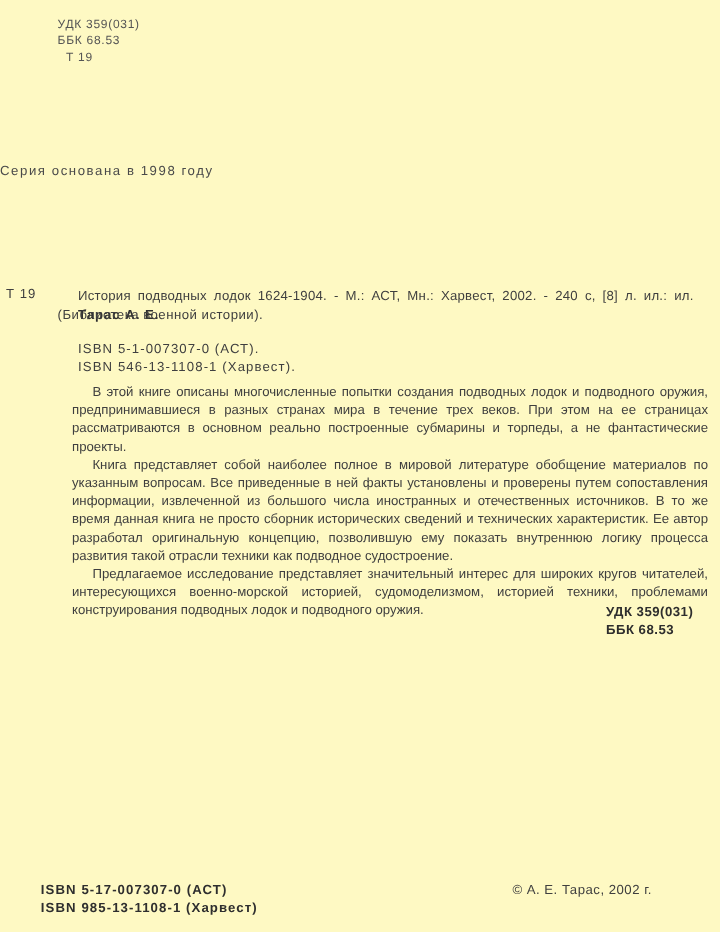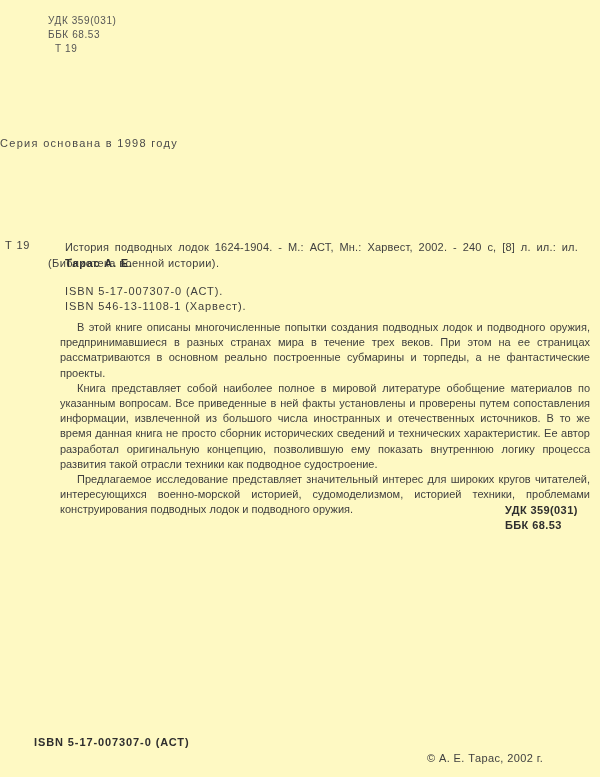--- a/index.html
+++ b/index.html
@@ -135,21 +135,20 @@
     top: 0;
     font-weight: bold;
     color: #2e2e2e;
     letter-spacing: 0.9px;
   }
   .footer-copyright {
     position: absolute;
     left: 427px;
     top: 0;
     letter-spacing: 0.4px;
-    margin-top: 16px;
   }
 </style>
 </head>
 <body>
 
 <div class="page">
 
   <div class="top-codes">
     <div class="code-line1">УДК 359(031)</div>
     <div class="code-line2">ББК 68.53</div>
@@ -162,37 +161,38 @@
 
   <div class="catalog">
     <div class="catalog-code">Т 19</div>
     <div class="catalog-entry">
       <div class="entry-line1">История подводных лодок 1624-1904. - М.: АСТ, Мн.: Харвест, 2002. - 240 с, [8] л. ил.: ил.</div>
       <div class="entry-line2">(Библиотека военной истории).</div>
     </div>
   </div>
 
   <div class="isbn-block">
-    <div>ISBN 5-17-007307-0 (АСТ).</div>
+    <div>ISBN 5-1-007307-0 (АСТ).</div>
     <div>ISBN 546-13-1108-1 (Харвест).</div>
   </div>
 
   <div class="annotation">
     <p>В этой книге описаны многочисленные попытки создания подводных лодок и подводного оружия, предпринимавшиеся в разных странах мира в течение трех веков. При этом на ее страницах рассматриваются в основном реально построенные субмарины и торпеды, а не фантастические проекты.</p>
     <p>Книга представляет собой наиболее полное в мировой литературе обобщение материалов по указанным вопросам. Все приведенные в ней факты установлены и проверены путем сопоставления информации, извлеченной из большого числа иностранных и отечественных источников. В то же время данная книга не просто сборник исторических сведений и технических характеристик. Ее автор разработал оригинальную концепцию, позволившую ему показать внутреннюю логику процесса развития такой отрасли техники как подводное судостроение.</p>
     <p>Предлагаемое исследование представляет значительный интерес для широких кругов читателей, интересующихся военно-морской историей, судомоделизмом, историей техники, проблемами конструирования подводных лодок и подводного оружия.</p>
   </div>
 
   <div class="classification">
     <div>УДК 359(031)</div>
     <div>ББК 68.53</div>
   </div>
 
   <div class="footer">
     <div class="footer-isbn">
       <div>ISBN 5-17-007307-0 (АСТ)</div>
+      <div>ISBN 985-13-1108-1 (Харвест)</div>
     </div>
     <div class="footer-copyright">
       <div>© А. Е. Тарас, 2002 г.</div>
     </div>
   </div>
 
 </div>
 
 </body></html>

